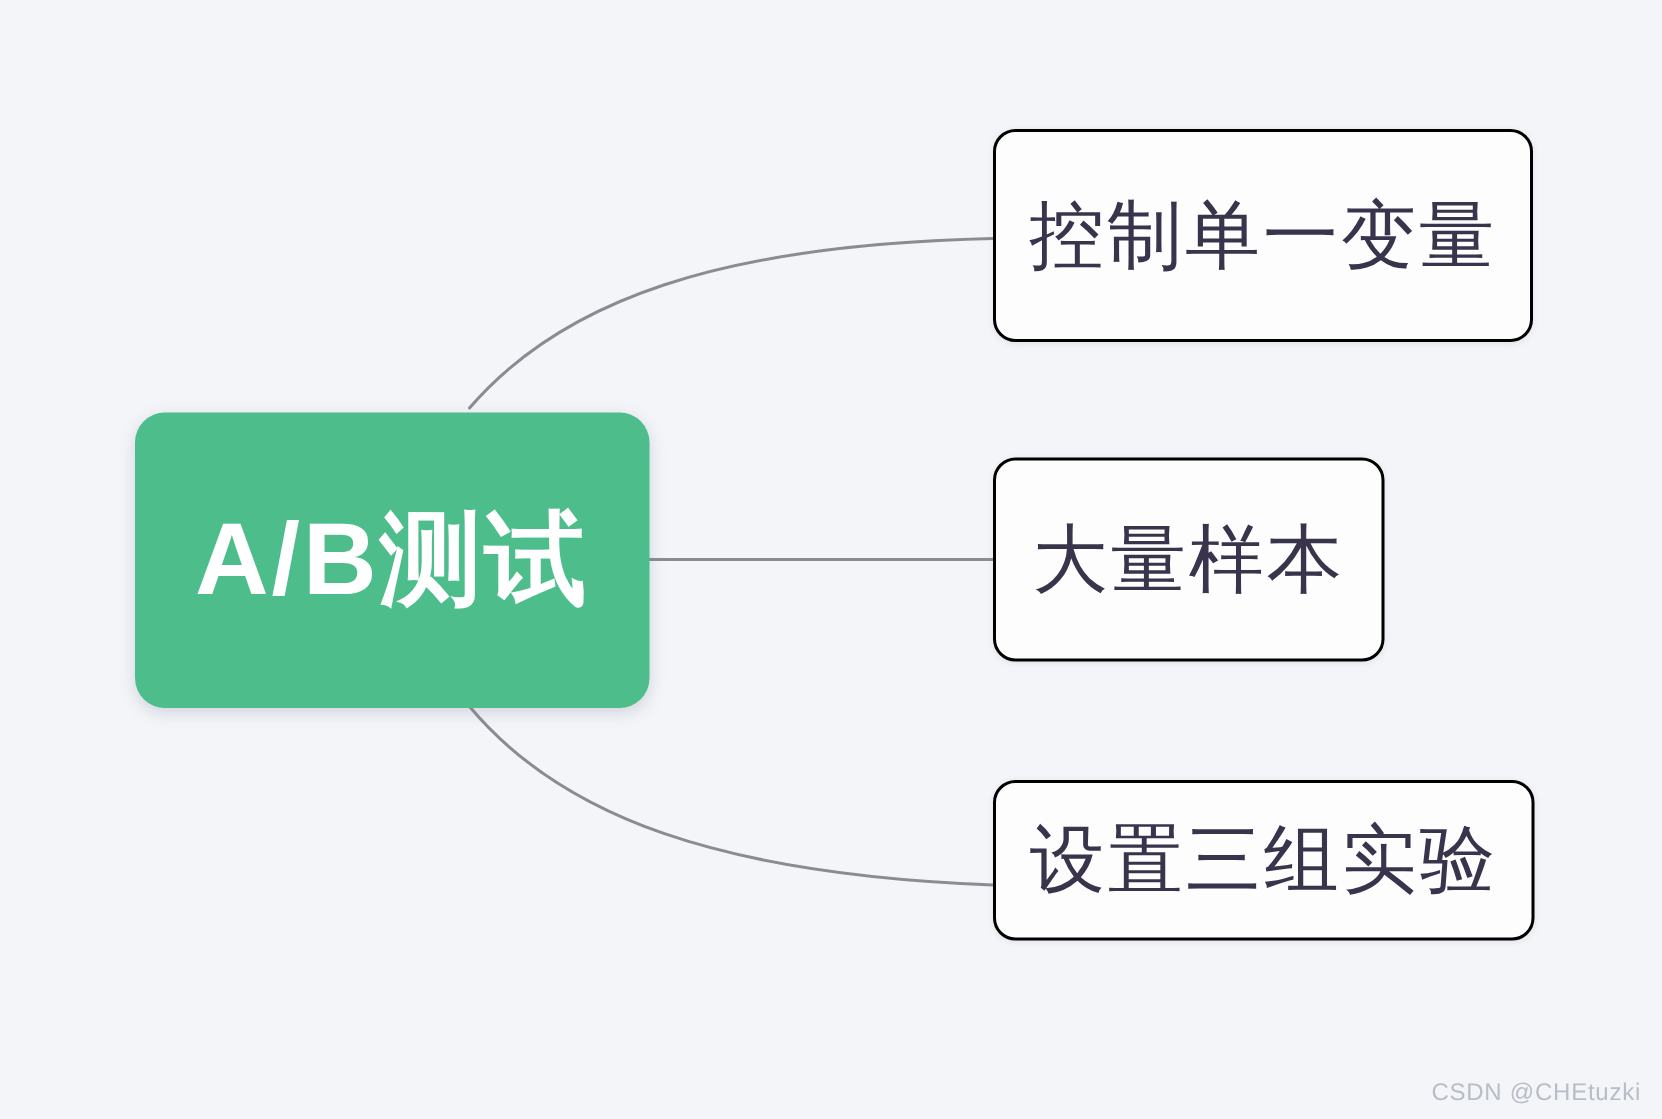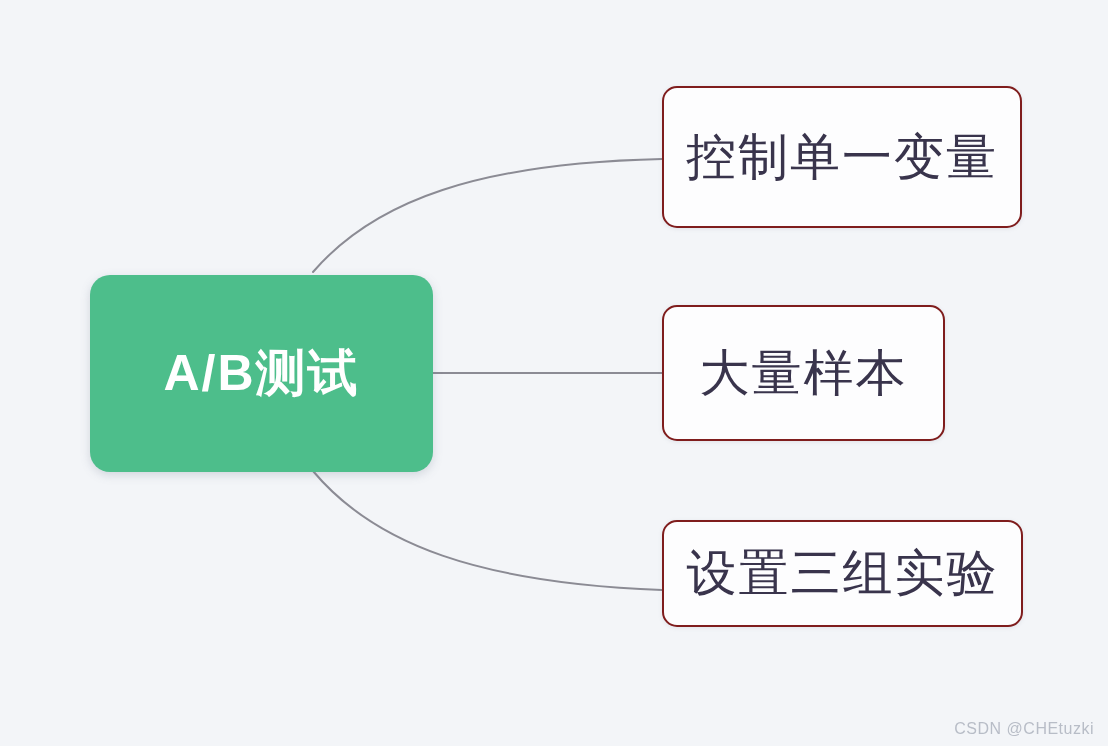--- a/index.html
+++ b/index.html
@@ -41,45 +41,45 @@
     left: 90px;
     top: 275px;
     width: 343px;
     height: 197px;
     background: #4dbe8b;
     border-radius: 20px;
     box-shadow: 0 3px 10px rgba(110, 125, 145, 0.25);
   }
   .node.root .label {
     color: #ffffff;
-    font-size: 50px;
+    font-size: 68px;
     font-weight: bold;
     letter-spacing: 2px;
   }
   .node.branch {
     background: #fdfdfe;
-    border: 2px solid #7f1d1d;
+    border: 2px solid #000000;
     border-radius: 15px;
     box-shadow: 0 1px 4px rgba(120, 130, 150, 0.15);
   }
   .node.branch .label {
     color: #39344c;
     font-size: 50px;
     letter-spacing: 2px;
   }
   .node.branch-1 {
     left: 662px;
     top: 86px;
     width: 360px;
     height: 142px;
   }
   .node.branch-2 {
     left: 662px;
     top: 305px;
-    width: 283px;
+    width: 261px;
     height: 136px;
   }
   .node.branch-3 {
     left: 662px;
     top: 520px;
     width: 361px;
     height: 107px;
   }
   .watermark {
     position: absolute;

